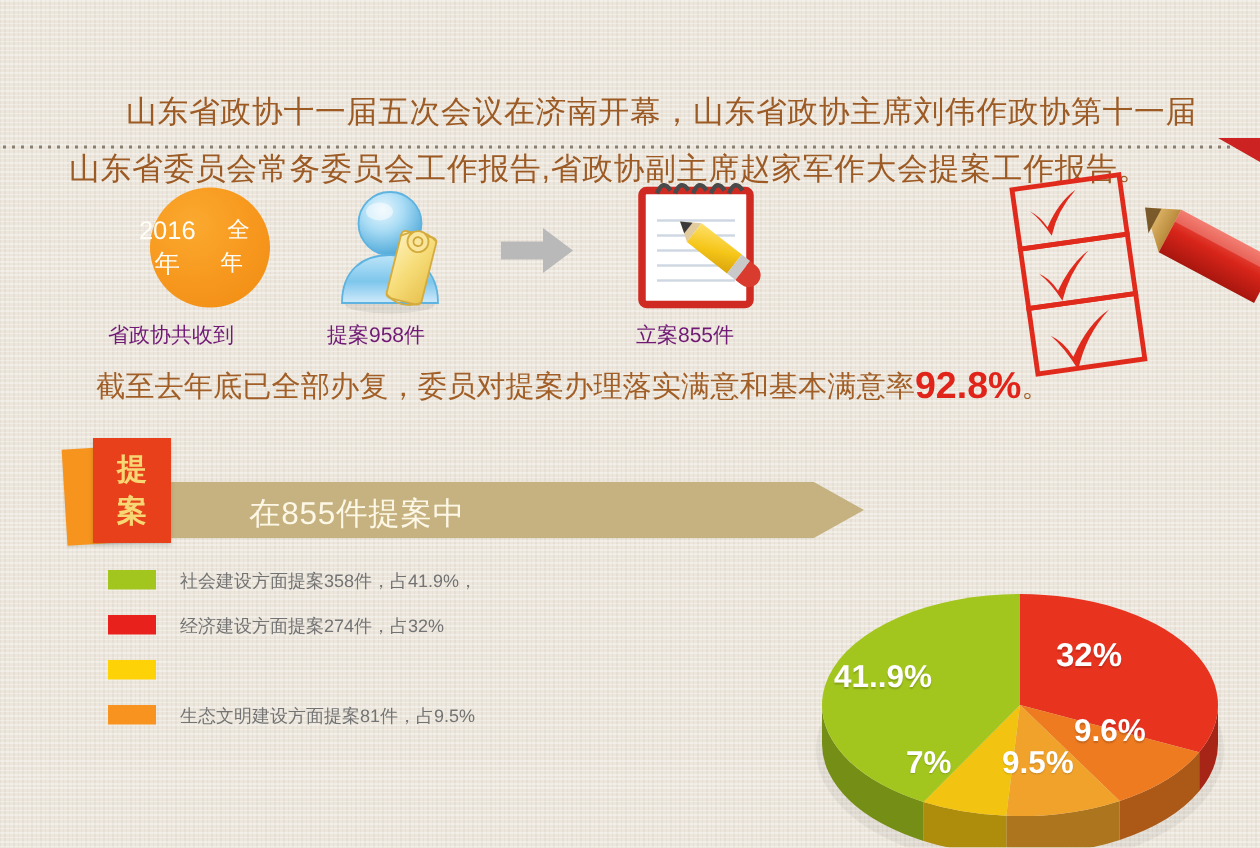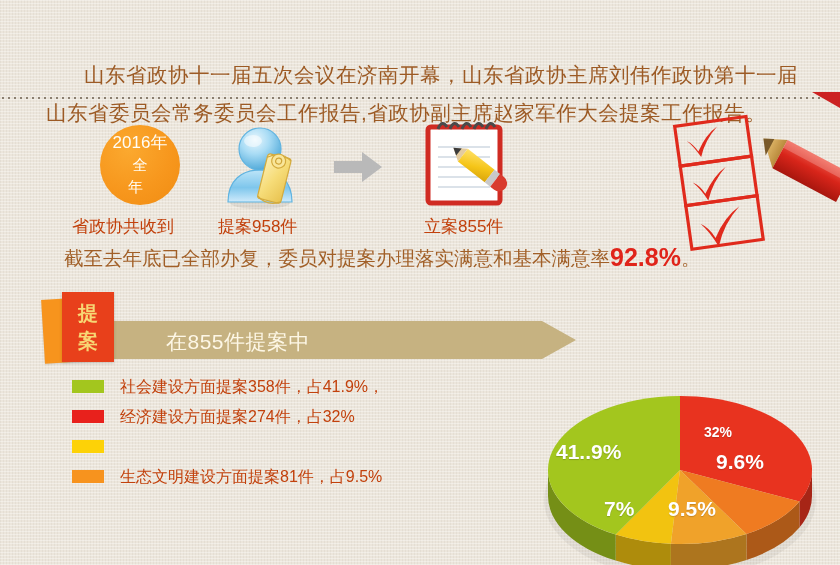--- a/index.html
+++ b/index.html
@@ -38,27 +38,27 @@
     border-top: 16px solid #cc2222;
     border-left: 28px solid transparent;
   }
 
   
   .year-badge {
     position: absolute; left: 100px; top: 125px;
     width: 80px; height: 80px; border-radius: 50%;
     background: radial-gradient(circle at 36% 30%, #fba92f 0%, #f7971d 55%, #f08c12 100%);
     color: #fffdf6; text-align: center;
-    display: flex; flex-direction: column; justify-content: center; align-items: center;
+    display: flex; justify-content: center; align-items: center;
   }
   .year-badge .y1 { font-size: 17px; line-height: 22px; }
   .year-badge .y2 { font-size: 15px; line-height: 22px; letter-spacing: 9px; text-indent: 9px; }
 
   .caption {
-    position: absolute; font-size: 17px; color: #c2410c; white-space: nowrap;
+    position: absolute; font-size: 14px; color: #701a75; white-space: nowrap;
   }
   .cap-1 { left: 72px; top: 215px; }
   .cap-2 { left: 218px; top: 215px; }
   .cap-3 { left: 424px; top: 215px; }
 
   
   .person-icon { position: absolute; left: 214px; top: 120px; width: 92px; height: 92px; }
   
   .arrow-icon { position: absolute; left: 332px; top: 150px; width: 52px; height: 34px; }
   
@@ -100,31 +100,31 @@
   }
 
   
   .legend { position: absolute; left: 72px; top: 374px; width: 470px; }
   .legend-row { display: flex; align-items: flex-start; height: 30px; }
   .legend-row.sub { height: 30px; }
   .swatch {
     width: 32px; height: 13px; margin-top: 6px; margin-right: 16px; flex: 0 0 32px;
   }
   .swatch.blank { background: transparent; }
-  .legend-text { font-size: 16px; color: #c2410c; line-height: 26px; white-space: nowrap; }
+  .legend-text { font-size: 12px; color: #737373; line-height: 26px; white-space: nowrap; }
 
   
   .pie-wrap { position: absolute; left: 520px; top: 392px; width: 320px; height: 173px; }
   .pie-label {
     position: absolute; color: #ffffff; font-size: 19px; font-weight: bold;
     text-shadow: 0 1px 1px rgba(0,0,0,.18); white-space: nowrap;
   }
   .pl-green  { left: 36px;  top: 48px; font-size: 21px; }
-  .pl-red    { left: 184px; top: 32px; font-size: 14px; }
-  .pl-orange { left: 196px; top: 58px; font-size: 21px; }
+  .pl-red    { left: 184px; top: 32px; font-size: 22px; }
+  .pl-orange { left: 196px; top: 84px; font-size: 21px; }
   .pl-amber  { left: 148px; top: 105px; font-size: 21px; }
   .pl-yellow { left: 84px;  top: 105px; font-size: 21px; }
 </style>
 </head>
 <body>
 
 <div id="stage">
 
   <div class="header">
     <div class="header-text">山东省政协十一届五次会议在济南开幕，山东省政协主席刘伟作政协第十一届山东省委员会常务委员会工作报告,省政协副主席赵家军作大会提案工作报告。</div>

